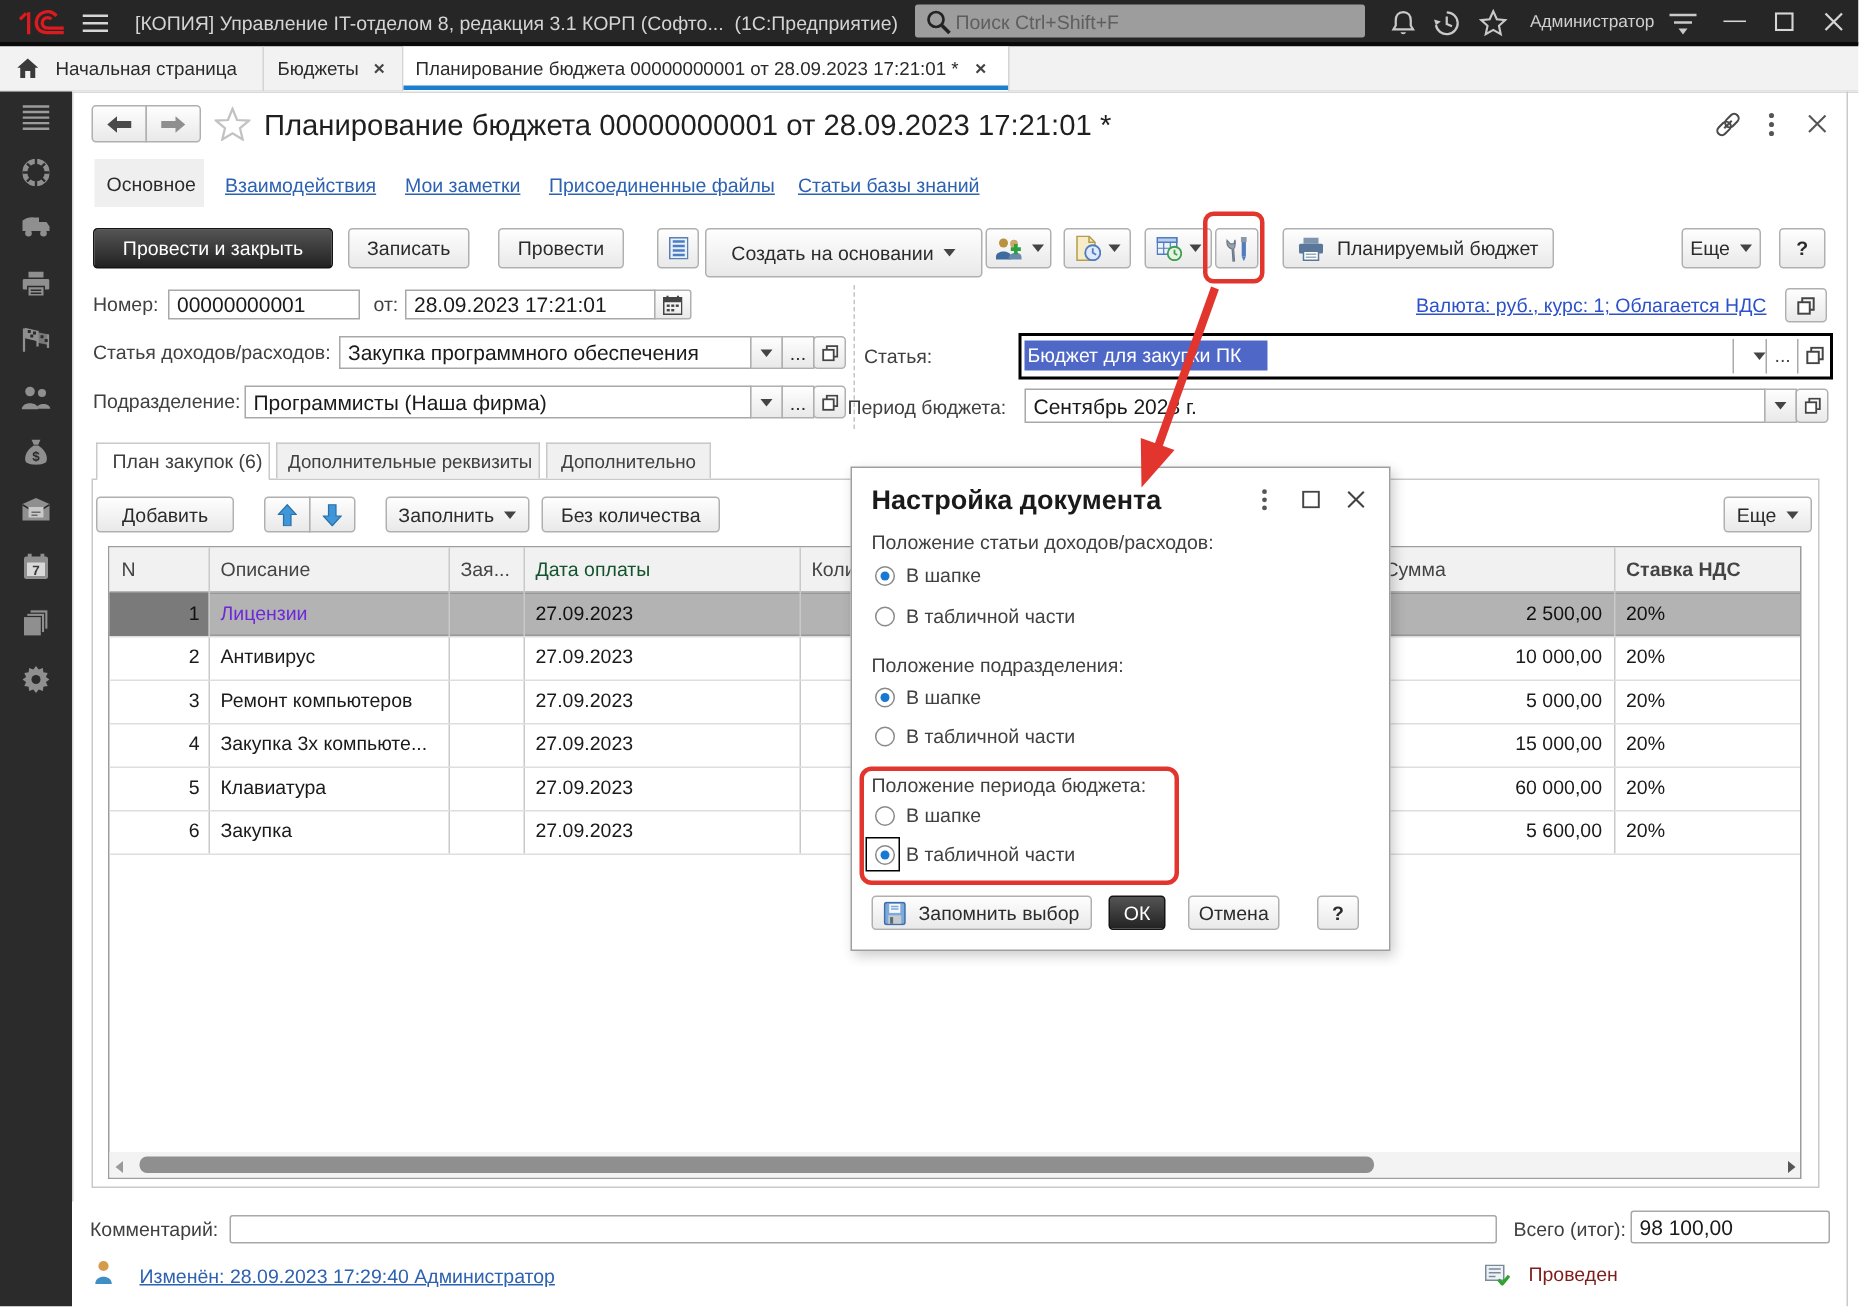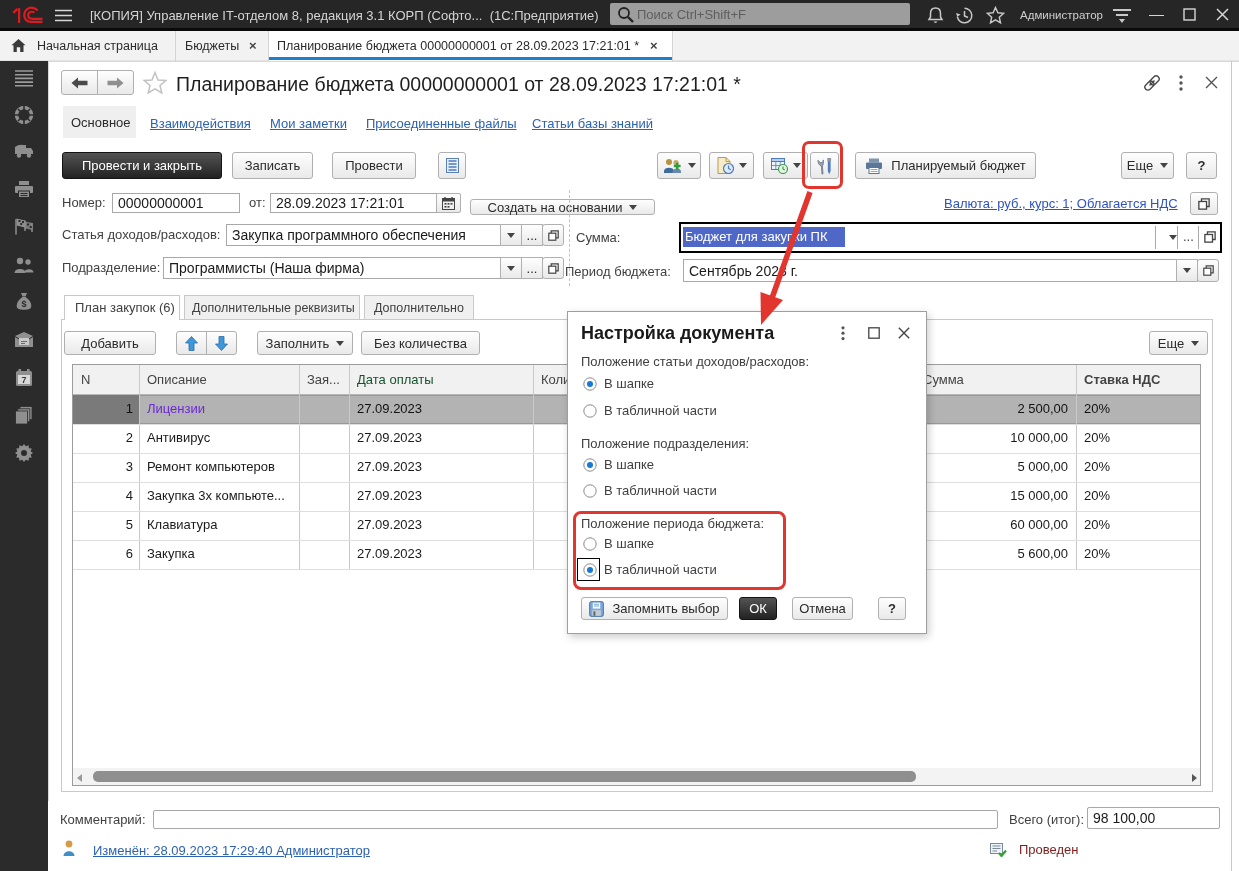--- a/index.html
+++ b/index.html
@@ -219,21 +219,21 @@
 <div class="btn" style="left:232px;top:152px;width:81px;height:27px;">Записать</div>
 <div class="btn" style="left:332px;top:152px;width:84px;height:27px;">Провести</div>
 <div class="btn" style="left:438px;top:152px;width:28px;height:27px;">
   <svg width="13" height="15" viewBox="0 0 13 15">
       <rect x="0.5" y="0.5" width="12" height="14" fill="#e8f0fb" stroke="#5a7fb4"></rect>
       <g stroke="#4f7cc0" stroke-width="1.6">
         <path d="M2.5,3 H10.5 M2.5,6 H10.5 M2.5,9 H10.5 M2.5,12 H10.5"></path>
       </g>
     </svg>
 </div>
-<div class="btn" style="left:470px;top:152px;width:185px;height:16px;margin-top:47px;">Создать на основании<span class="caret"></span></div>
+<div class="btn" style="left:470px;top:152px;width:185px;height:33px;">Создать на основании<span class="caret"></span></div>
 <div class="btn" style="left:657px;top:152px;width:44px;height:27px;">
   <svg width="20" height="16" viewBox="0 0 20 16">
       <circle cx="6" cy="4" r="3" fill="#b8923e"></circle>
       <path d="M1,13 C1,8.5 11,8.5 11,13 L11,15 L1,15 Z" fill="#3e6b9e"></path>
       <circle cx="13" cy="4.5" r="2.6" fill="#c9a96b"></circle>
       <path d="M9.5,14 C10,9.5 18,9.5 18,13.5 L18,15 L9.5,15 Z" fill="#6889ab"></path>
       <path d="M14,7 h3 v2.6 h2.6 v3 h-2.6 v2.6 h-3 v-2.6 h-2.6 v-3 h2.6 z" fill="#2f9e3f" transform="translate(1.5,-1) scale(0.82)"></path>
     </svg>
   <span class="caret" style="margin-left:5px;"></span>
 </div>
@@ -326,21 +326,21 @@
 <div class="abs" style="left:569px;top:190px;width:1px;height:96px;border-left:1px dashed #c4c4c4;"></div>
 
 <a class="link" style="left:944px;top:196px;color:#2d52c8;">Валюта: руб., курс: 1; Облагается НДС</a>
 <div class="btn" style="left:1190px;top:192px;width:28px;height:23px;">
   <svg width="12" height="12" viewBox="0 0 11 11">
       <rect x="0.8" y="3.2" width="7" height="7" fill="#fff" stroke="#444" stroke-width="1.2"></rect>
       <path d="M3.2,3.2 V0.8 H10.2 V7.8 H8" fill="none" stroke="#444" stroke-width="1.2"></path>
     </svg>
 </div>
 
-<div class="lbl" style="left:576px;top:231px;">Сумма:</div>
+<div class="lbl" style="left:576px;top:231px;">Статья:</div>
 <div class="abs" style="left:679px;top:222px;width:543px;height:31px;border:2px solid #000;background:#fff;"></div>
 <div class="abs" style="left:683px;top:227px;width:162px;height:20px;background:#4f68c7;"></div>
 <div class="lbl" style="left:685px;top:230px;color:#fff;">Бюджет для закупки ПК</div>
 <div class="abs" style="left:1155px;top:226px;width:1px;height:23px;background:#aaa;"></div>
 <div class="abs" style="left:1177px;top:226px;width:1px;height:23px;background:#aaa;"></div>
 <div class="abs" style="left:1198px;top:226px;width:1px;height:23px;background:#aaa;"></div>
 <span class="caret abs" style="left:1162px;top:235px;"></span>
 <div class="lbl" style="left:1183px;top:230px;color:#444;">...</div>
 <svg class="abs" style="left:1204px;top:231px;" width="12" height="12" viewBox="0 0 11 11">
     <rect x="0.8" y="3.2" width="7" height="7" fill="#fff" stroke="#444" stroke-width="1.2"></rect>

